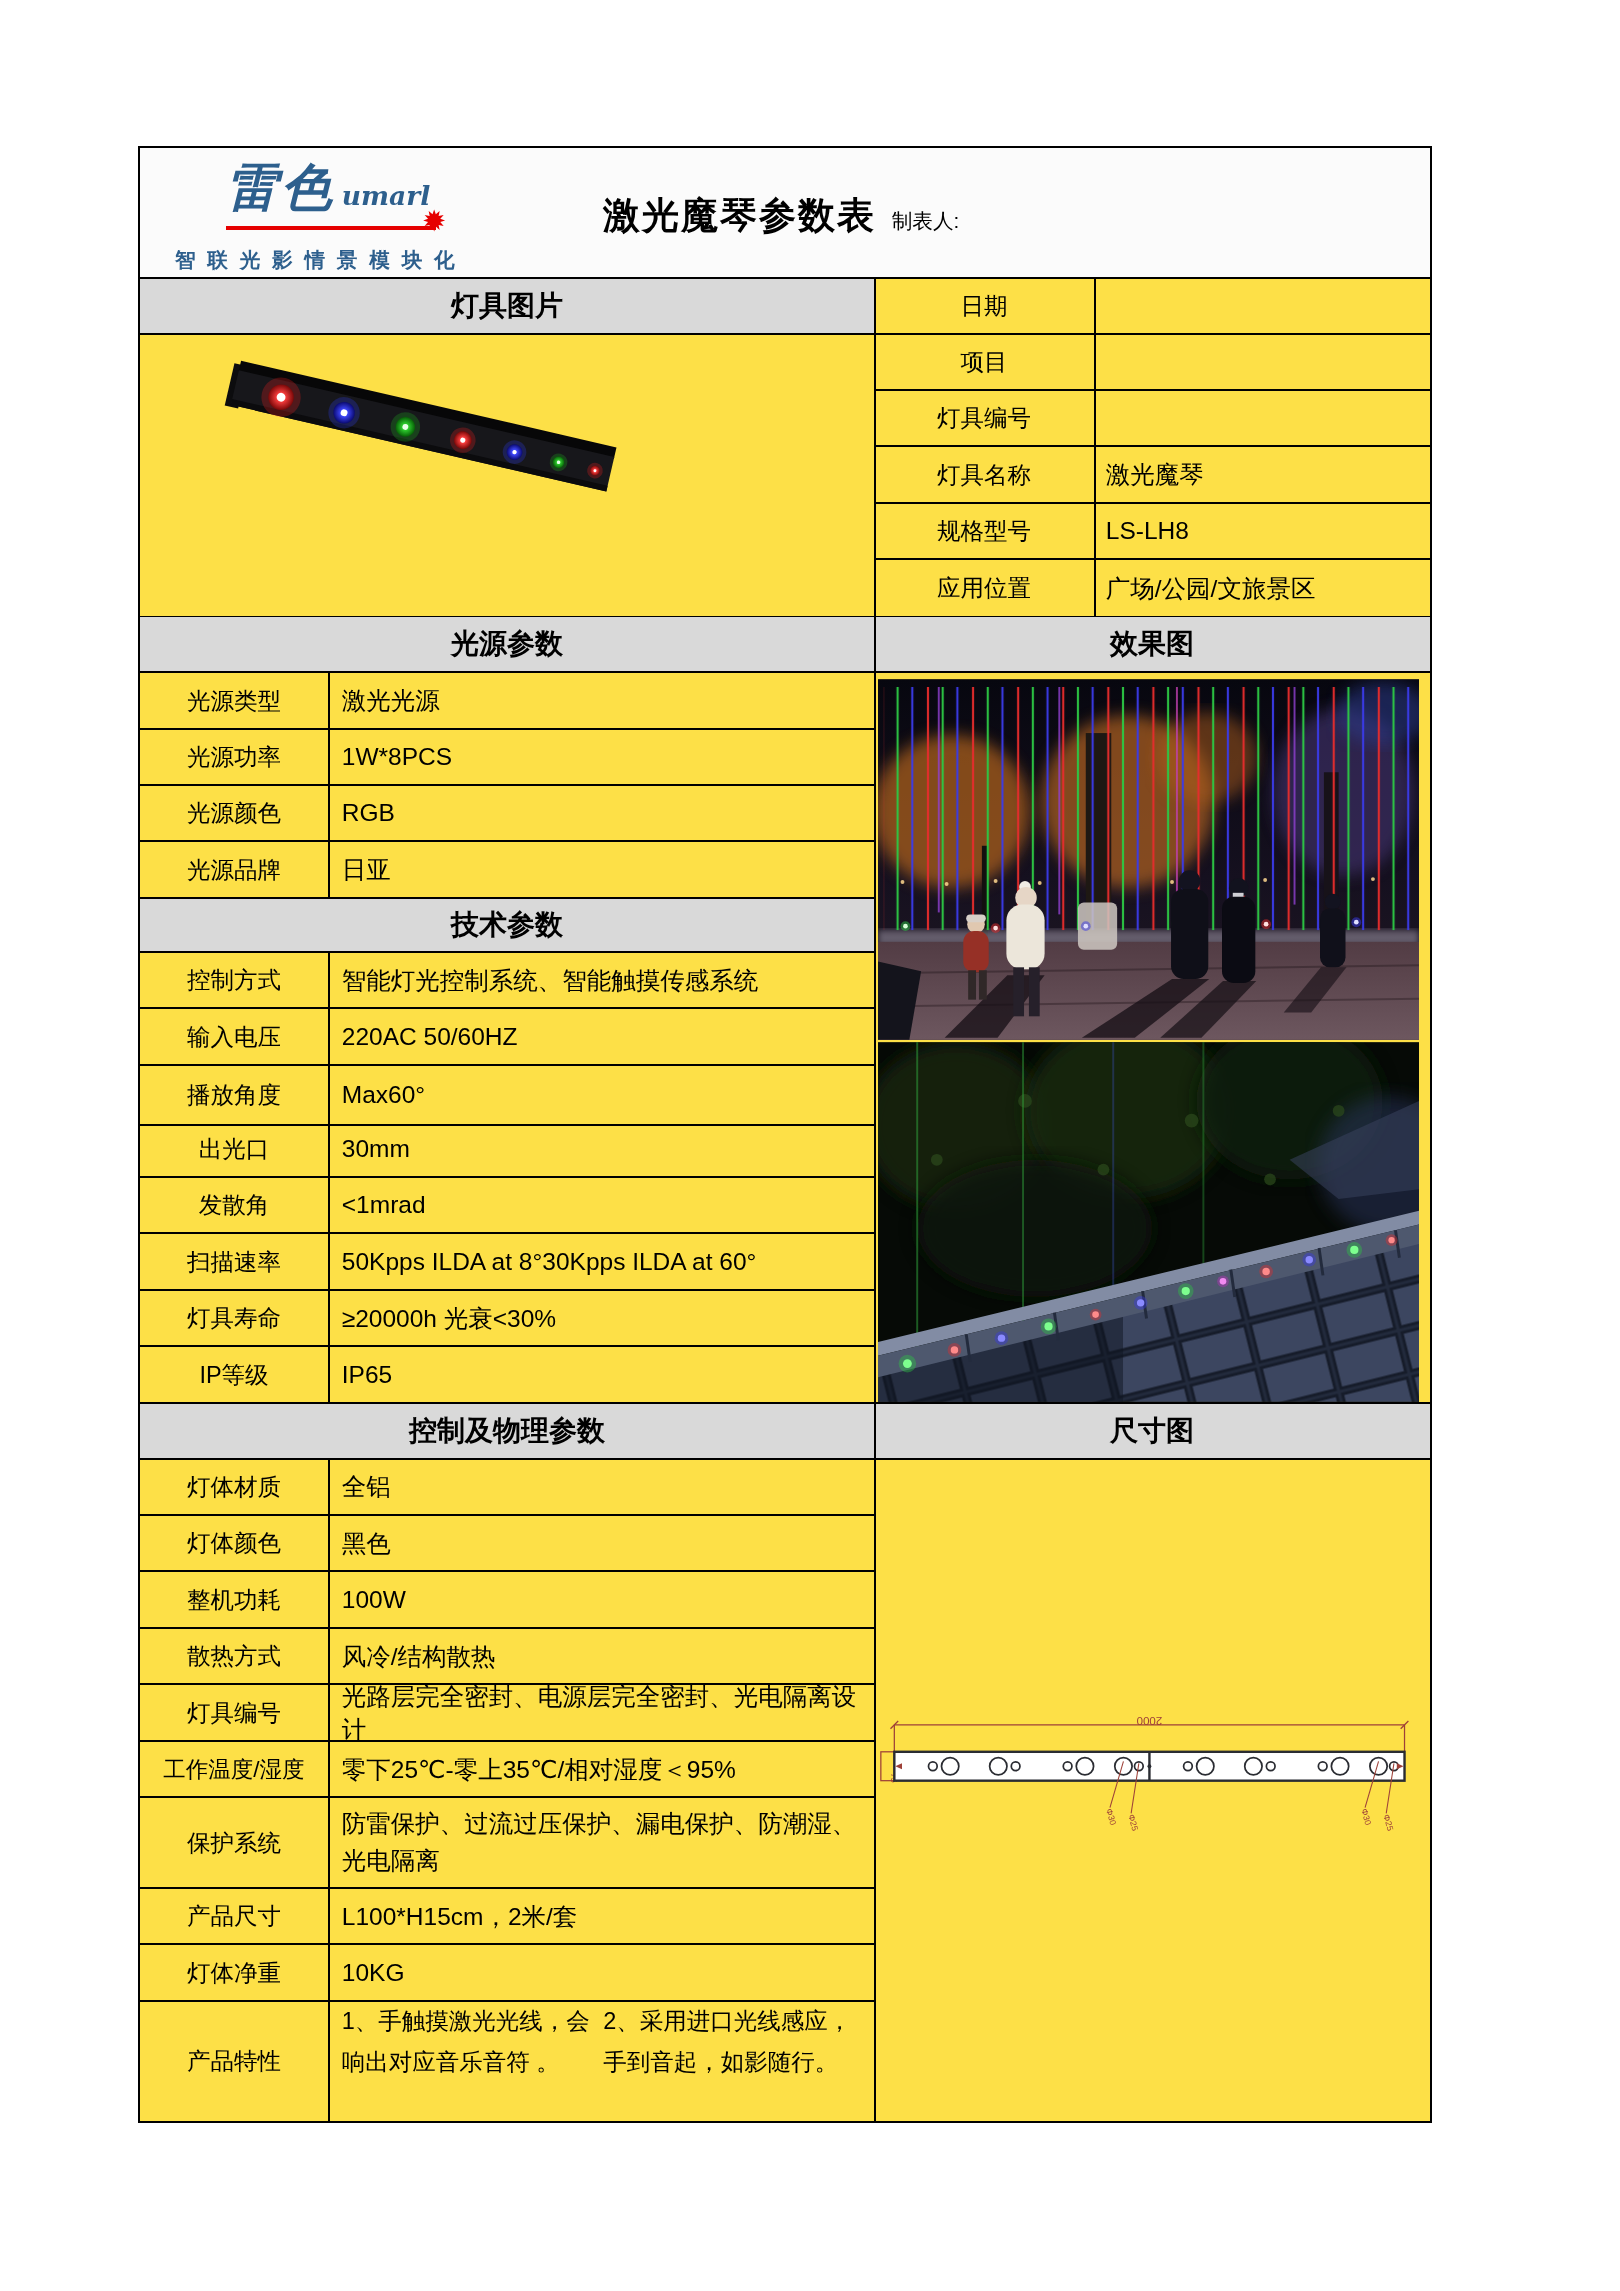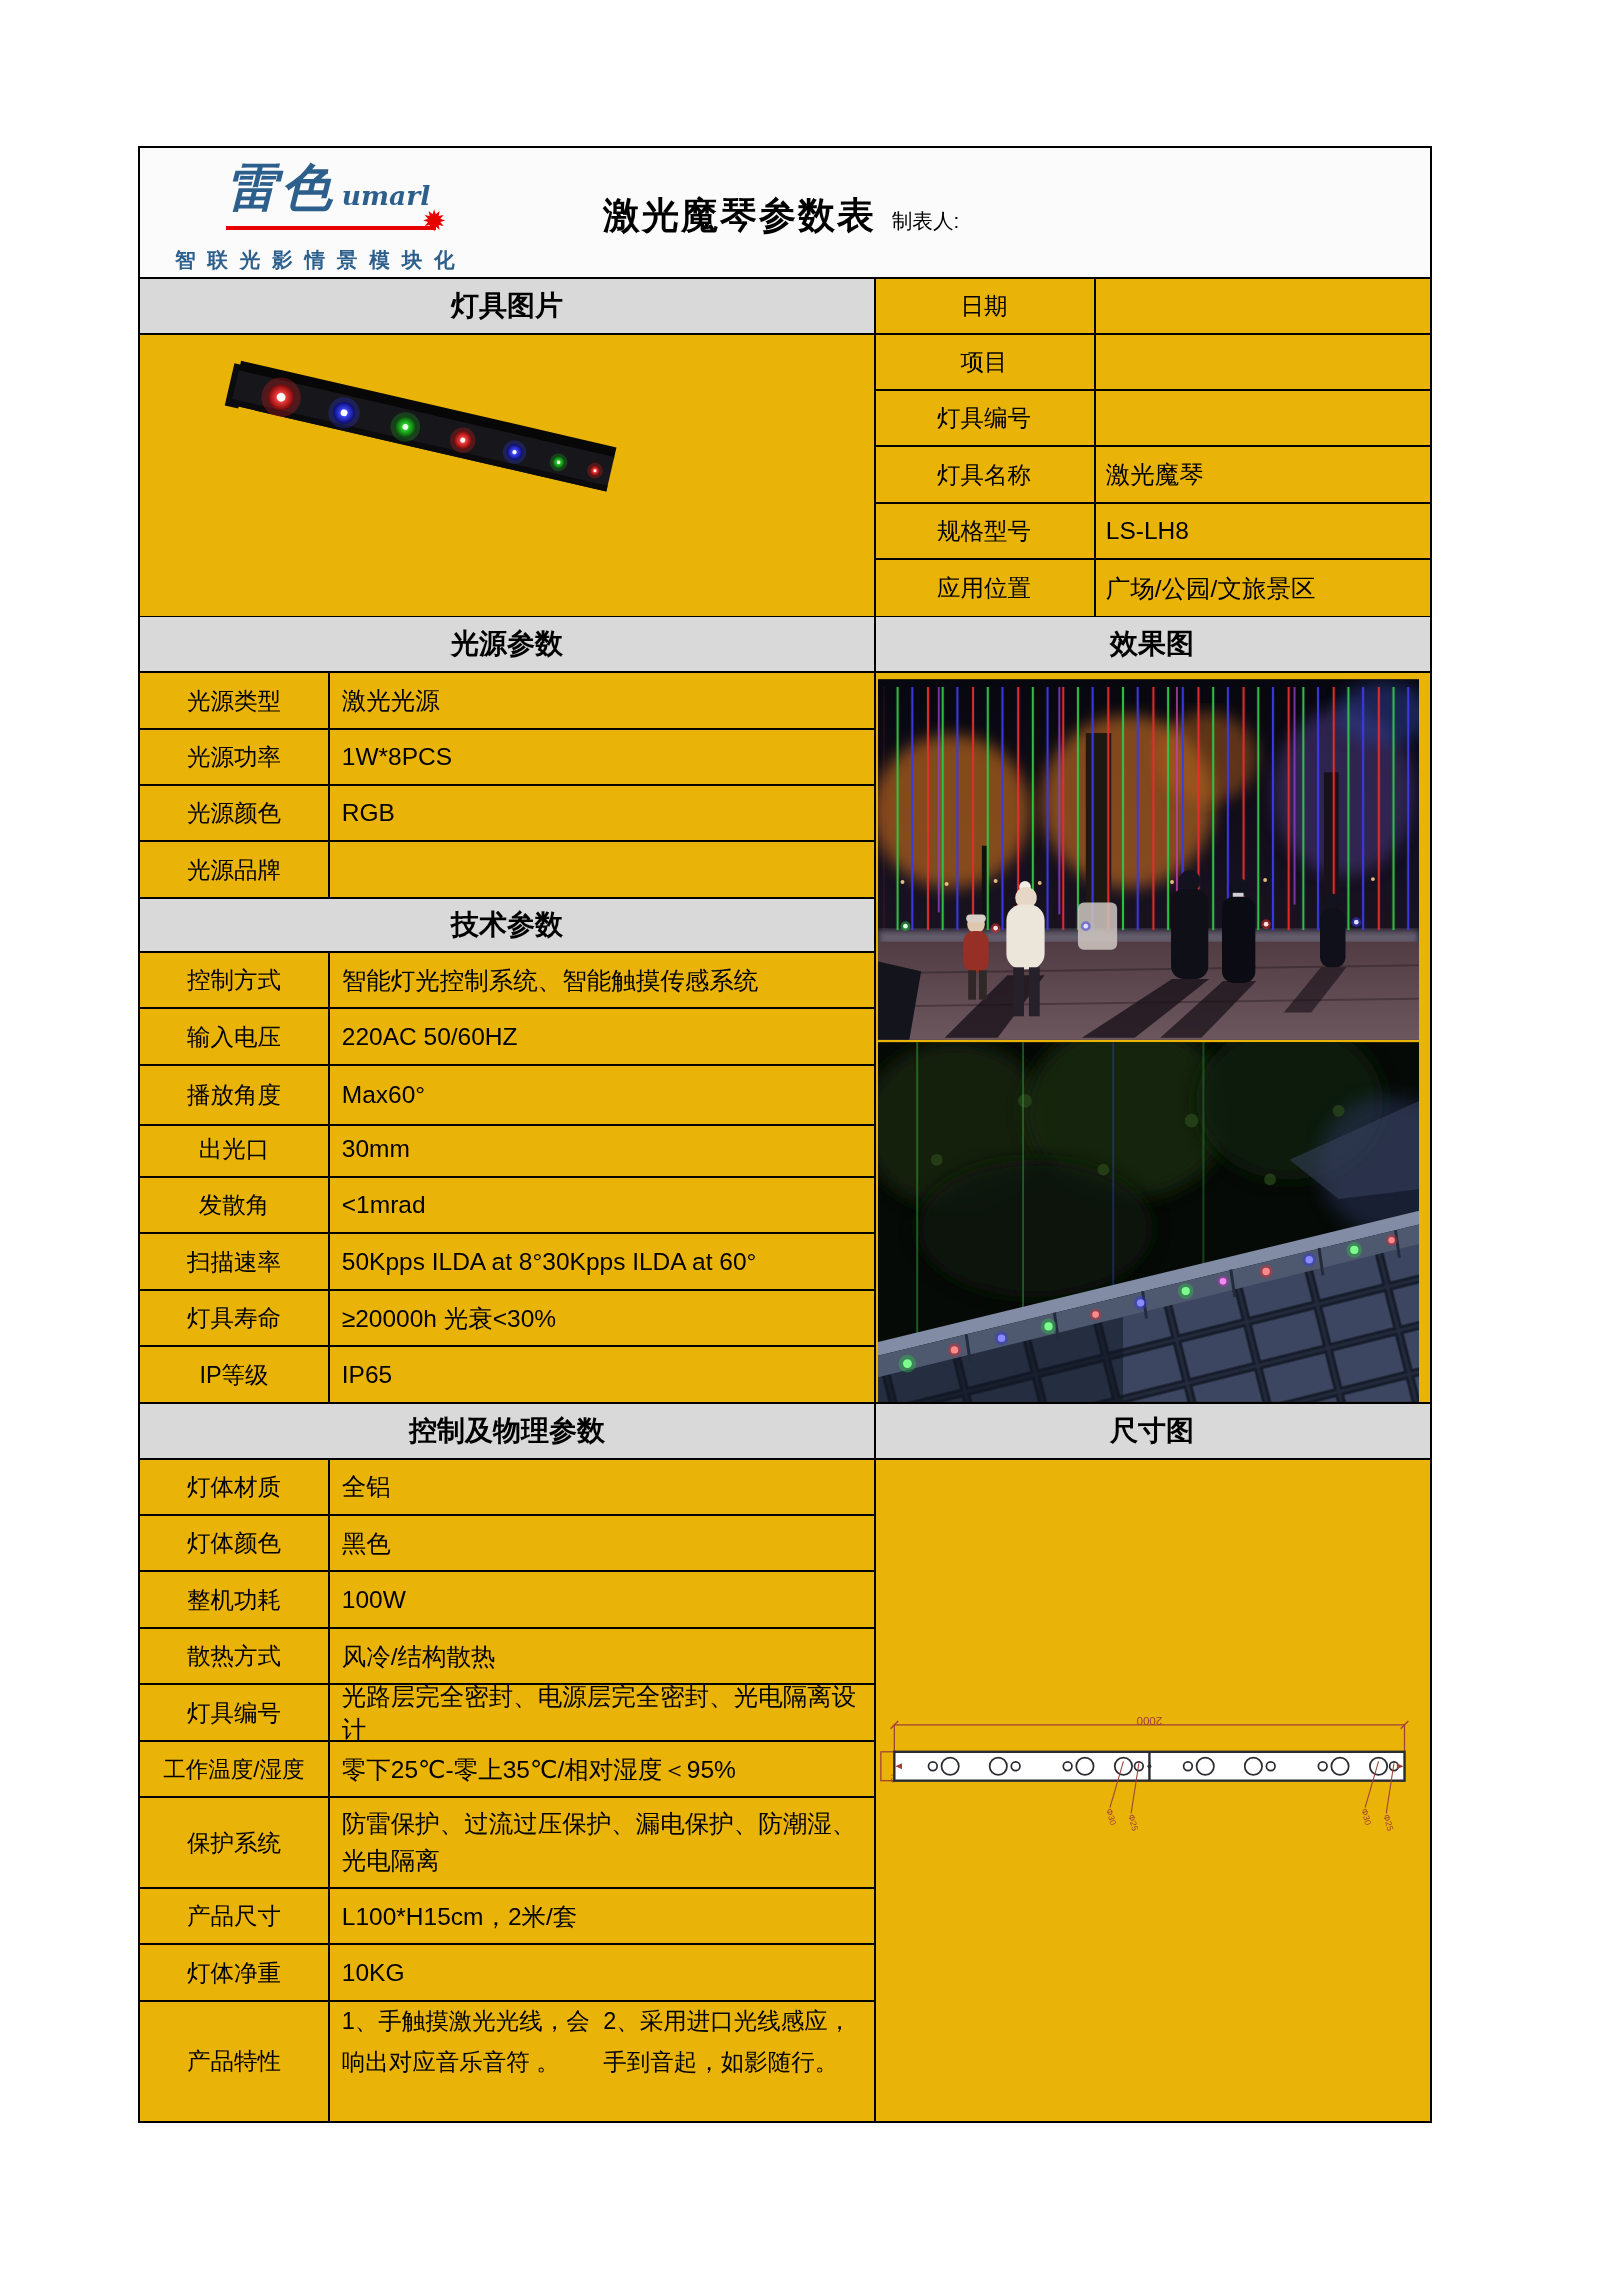--- a/index.html
+++ b/index.html
@@ -1,19 +1,19 @@
 <!DOCTYPE html>
 <html><head>
 <meta charset="utf-8">
 <style>
   html,body{margin:0;padding:0;background:#ffffff;}
   .page{position:relative;width:1620px;height:2292px;background:#ffffff;overflow:hidden;
         font-family:"Liberation Sans","DejaVu Sans",sans-serif;color:#000;}
   .sheet{position:absolute;left:138px;top:146px;width:1290px;height:1973px;
-         border:2.9px solid #000;background:#eab308;}
+         border:2.9px solid #000;background:#fde047;}
   
   .logorow{position:absolute;left:0;top:0;width:1290px;height:131px;border-bottom:2px solid #000;box-sizing:border-box;background:#fbfbfb;}
   .logo{position:absolute;left:29px;top:3.9px;width:392px;height:125px;}
   .brandrow{position:absolute;left:57px;top:2px;display:flex;align-items:baseline;}
   .brand-cn{font-family:"DejaVu Serif","Liberation Serif",serif;font-style:italic;font-weight:700;
             font-size:51px;color:#2d5f8d;letter-spacing:3.9px;}
   .brand-en{font-family:"DejaVu Serif","Liberation Serif",serif;font-style:italic;font-weight:700;
             font-size:26.5px;color:#2d5f8d;margin-left:5.9px;}
   .redline{position:absolute;left:57px;top:74px;width:210px;height:3.9px;background:#e60000;}
   .star{position:absolute;left:253px;top:55px;font-size:29px;color:#e60000;line-height:1;}
@@ -147,20 +147,21 @@
   <div class="srow" style="top:582px;height:56px;">
     <div class="lab">光源功率</div>
     <div class="val">1W*8PCS</div>
   </div>
   <div class="srow" style="top:638px;height:56px;">
     <div class="lab">光源颜色</div>
     <div class="val">RGB</div>
   </div>
   <div class="srow" style="top:694px;height:57px;">
     <div class="lab">光源品牌</div>
+    <div class="val">日亚</div>
   </div>
 
   <div class="band" style="top:751px;height:54px;">技术参数</div>
   <div class="srow" style="top:805px;height:56px;">
     <div class="lab">控制方式</div>
     <div class="val">智能灯光控制系统、智能触摸传感系统</div>
   </div>
   <div class="srow" style="top:861px;height:57px;">
     <div class="lab">输入电压</div>
     <div class="val">220AC 50/60HZ</div>

